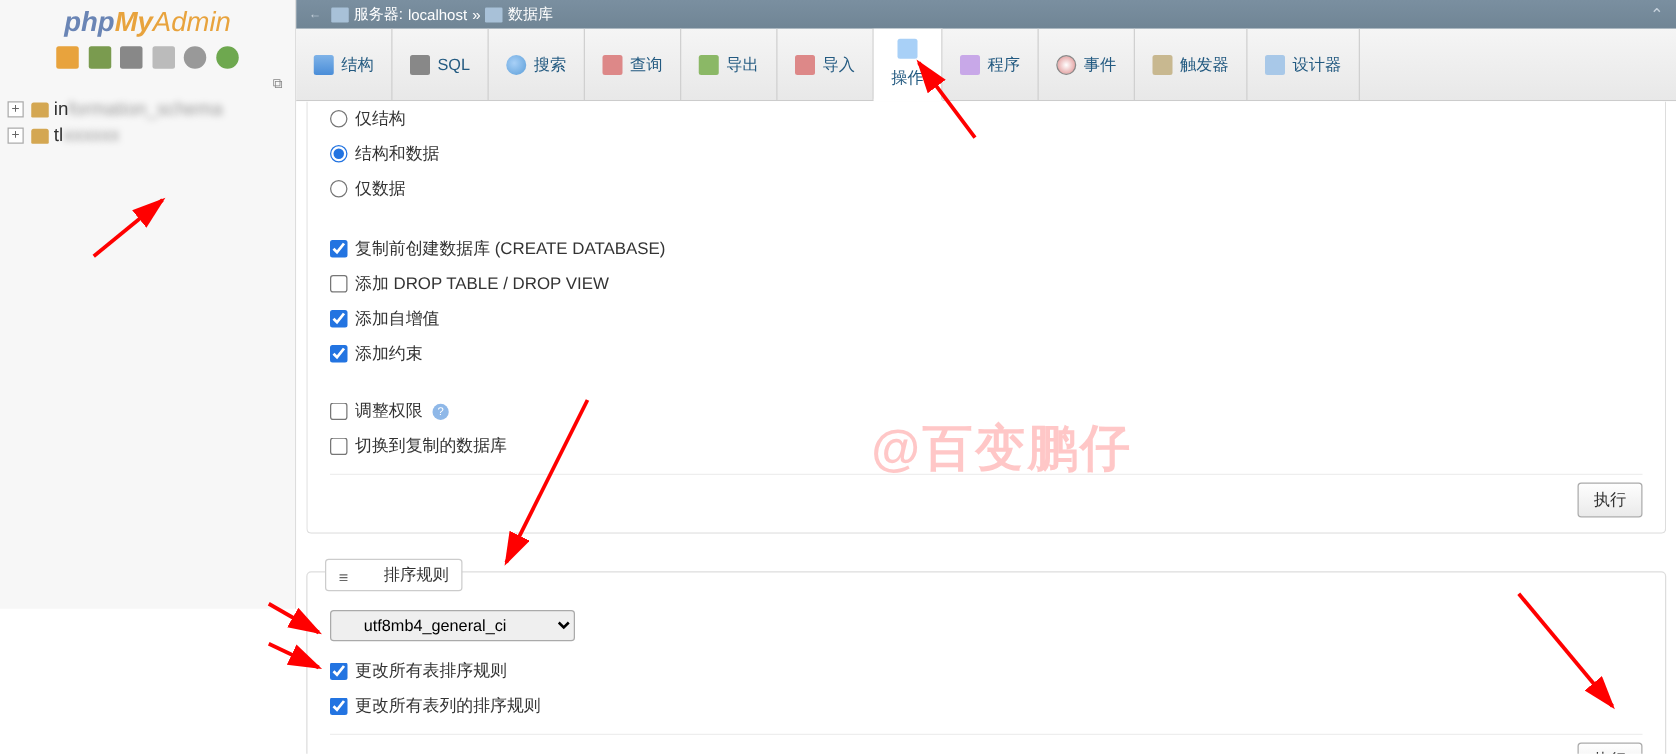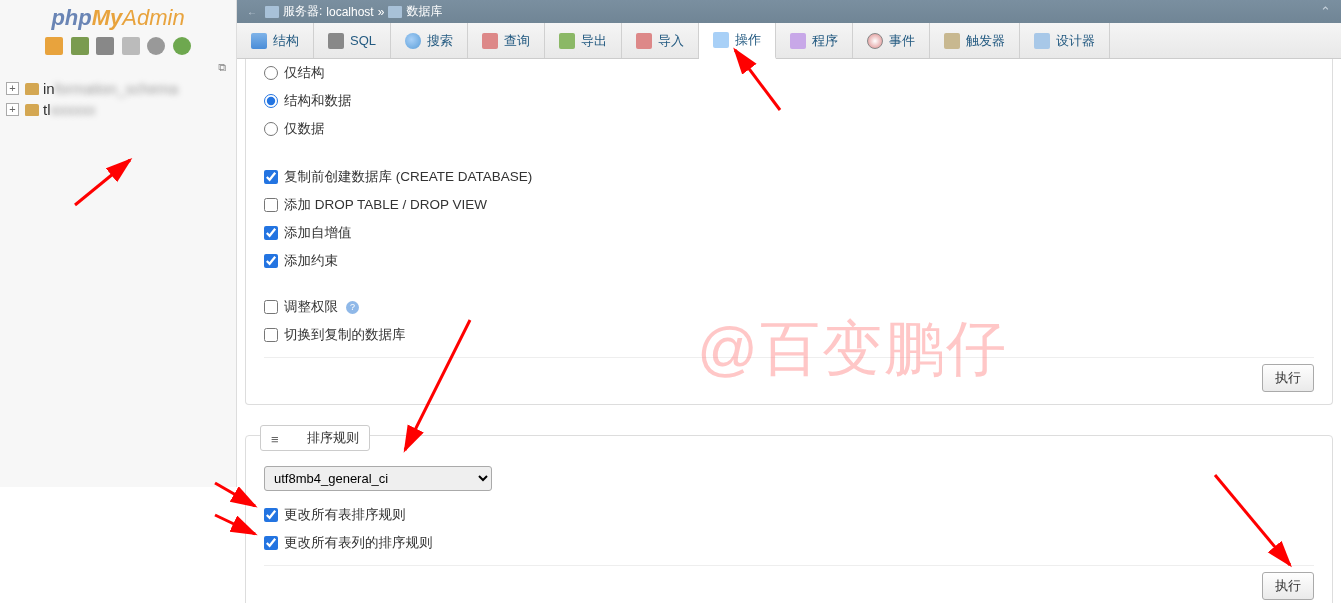--- a/index.html
+++ b/index.html
@@ -35,21 +35,21 @@
     
     .main { position: absolute; left: 237px; top: 0; right: 0; height: 603px; }
     .breadcrumb { background: #758a9b; background: linear-gradient(#7a8fa0, #708595); color: #fff; font-size: 12px; padding: 3px 10px; display: flex; align-items: center; justify-content: space-between; }
     .breadcrumb .left { display: flex; align-items: center; gap: 4px; }
     .bc-arrow { color: #c5d0db; font-size: 10px; margin-right: 4px; }
     .bc-icon { display: inline-block; width: 14px; height: 12px; background: #a8c1d8; border-radius: 1px; }
     .bc-close { color: #c5d0db; font-size: 13px; }
     
     .tabs { background: linear-gradient(#f5f5f5, #e8e8e8); border-bottom: 1px solid #ccc; display: flex; }
     .tab { padding: 8px 14px; border-right: 1px solid #d0d0d0; display: flex; align-items: center; gap: 6px; color: #235a81; font-size: 13px; cursor: pointer; }
-    .tab.active { background: #fff; border-bottom: 2px solid #fff; margin-bottom: -1px; }
+    .tab.active { background: #fff; border-bottom: 2px solid #fff; margin-bottom: -1px; flex-direction: column; }
     .tab-ic { width: 16px; height: 16px; }
     .ic-struct { background: linear-gradient(#7fb3e8, #4a8dd8); border-radius: 2px; }
     .ic-sql2 { background: #888; border-radius: 2px; }
     .ic-search { background: radial-gradient(circle at 40% 40%, #a8d0f7, #5a9dd8); border-radius: 50%; }
     .ic-query { background: #d88; border-radius: 2px; }
     .ic-export { background: #8bb866; border-radius: 2px; }
     .ic-import { background: #d88; border-radius: 2px; }
     .ic-ops { background: #a8d0f7; border-radius: 2px; }
     .ic-routine { background: #c8a8e8; border-radius: 2px; }
     .ic-event { background: radial-gradient(#fff, #d88); border-radius: 50%; border: 1px solid #888; box-sizing: border-box; }
@@ -68,23 +68,23 @@
     .help-ic { display: inline-block; width: 13px; height: 13px; background: #8fb8e8; color: #fff; border-radius: 50%; font-size: 9px; line-height: 13px; text-align: center; margin-left: 2px; }
     
     .exec-row { text-align: right; padding: 6px 0 2px; border-top: 1px solid #eee; margin-top: 8px; }
     .exec-btn { background: linear-gradient(#fefefe, #eaeaea); border: 1px solid #aaa; border-radius: 3px; padding: 4px 12px; font-size: 13px; color: #333; cursor: pointer; }
     
     .panel-title { position: absolute; top: -11px; left: 14px; background: #fff; border: 1px solid #ccc; border-radius: 3px; padding: 3px 10px; font-size: 13px; display: flex; align-items: center; gap: 22px; }
     .title-ic { display: inline-block; width: 14px; height: 12px; }
     .title-ic::before { content: "≡"; color: #666; font-size: 13px; line-height: 12px; }
     
     .panel2 { margin: 30px 8px 10px; border: 1px solid #ddd; border-radius: 4px; padding: 30px 18px 10px; background: #fff; position: relative; }
-    .select { width: 228px; padding: 3px 5px; border: 1px solid #aaa; border-radius: 3px; font-size: 13px; margin-bottom: 10px; }
-    
-    .watermark { position: absolute; top: 250px; left: 460px; font-size: 60px; font-weight: normal; color: rgba(255, 130, 130, 0.45); letter-spacing: 2px; pointer-events: none; }
+    .select { width: 196px; padding: 3px 22px; border: 1px solid #aaa; border-radius: 3px; font-size: 13px; margin-bottom: 10px; }
+    
+    .watermark { position: absolute; top: 250px; left: 460px; font-size: 40px; font-weight: bold; color: rgba(255, 130, 130, 0.45); letter-spacing: 2px; pointer-events: none; }
     
     
     .arrow { position: absolute; pointer-events: none; }
     .arrow svg { overflow: visible; }
   </style>
 </head>
 <body>
 
 <div class="sidebar">
   <div class="logo">

